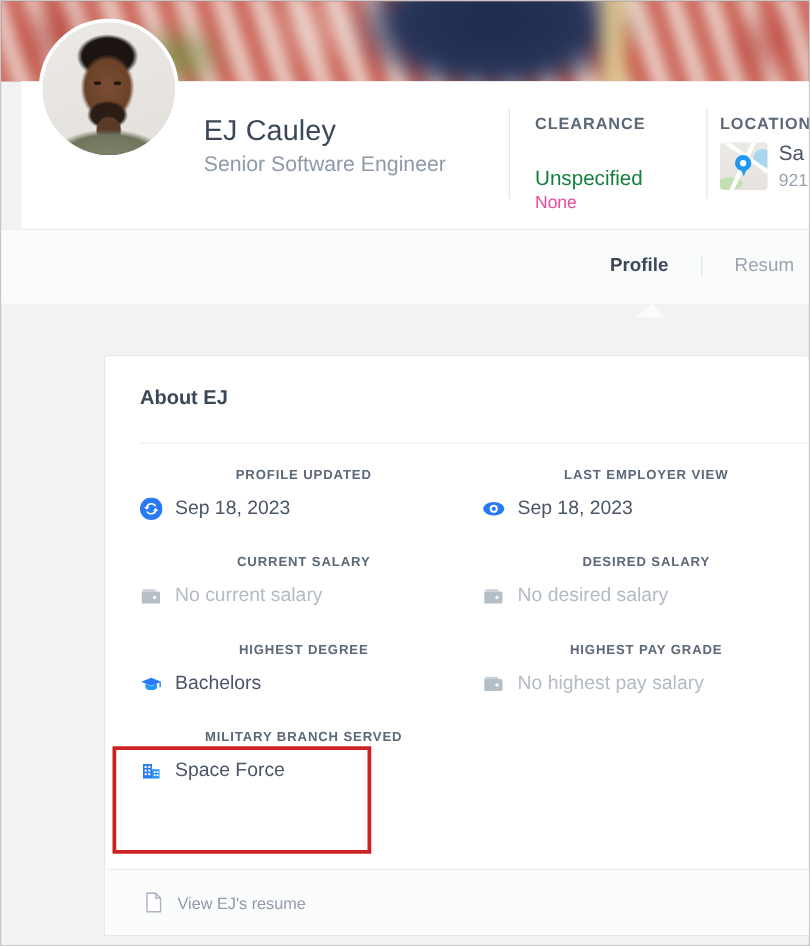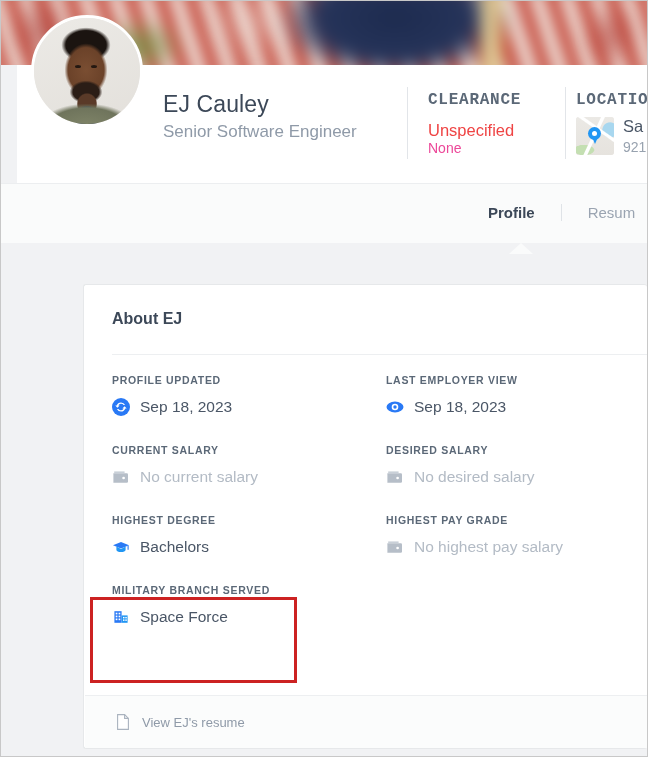--- a/index.html
+++ b/index.html
@@ -133,32 +133,31 @@
     background: #e2e5e9;
   }
   .vdiv.one { left: 390px; }
   .vdiv.two { left: 548px; }
 
   .facet { position: absolute; top: 26px; }
   .facet.clearance { left: 411px; }
   .facet.location  { left: 559px; }
 
   .facet-label {
-    font-size: 16px;
+    font-size: 13px;
     font-weight: 700;
     letter-spacing: .75px;
     color: #5b6877;
     text-transform: uppercase;
     white-space: nowrap;
-    font-family: Liberation Mono, monospace;
   }
   .facet-v1 {
-    margin-top: 12px;
+    margin-top: 28px;
     font-size: 16.5px;
-    color: #ef4444;
+    color: #15803d;
     white-space: nowrap;
   }
   .facet-v2 {
     margin-top: 0;
     font-size: 14px;
     color: #ec4899;
     white-space: nowrap;
   }
   .loc-row { margin-top: 8px; display: flex; align-items: flex-start; }
   .map-thumb {
@@ -269,20 +268,21 @@
     position: absolute;
     left: 28px; top: 69px;
     width: 536px; height: 1px;
     background: #edeff1;
   }
 
   .grid {
     position: absolute;
     left: 28px; top: 89px;
     width: 536px;
+    text-align: center;
   }
   .grow { display: flex; }
   .gcell { width: 262px; }
   .gcell.sp { margin-right: 12px; }
 
   .f-label {
     font-size: 10.5px;
     font-weight: 700;
     letter-spacing: .7px;
     color: #5b6877;

